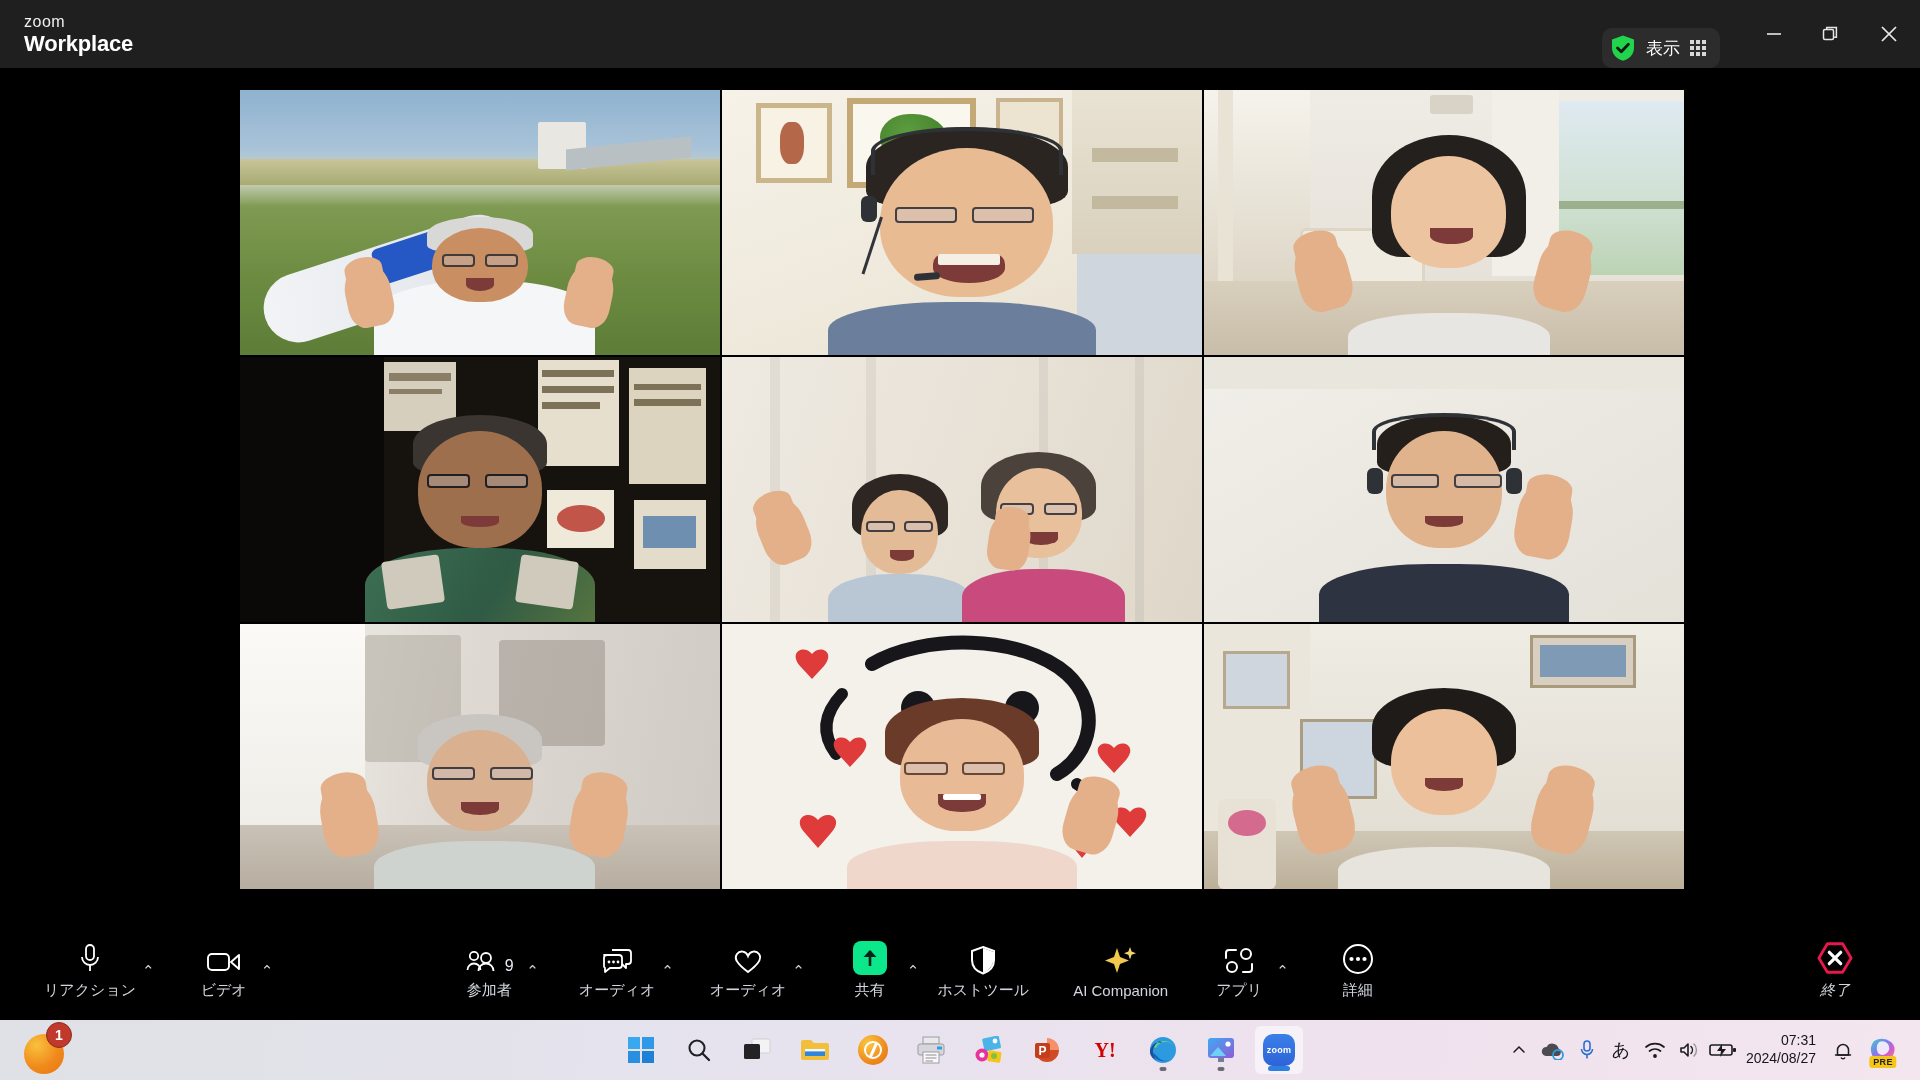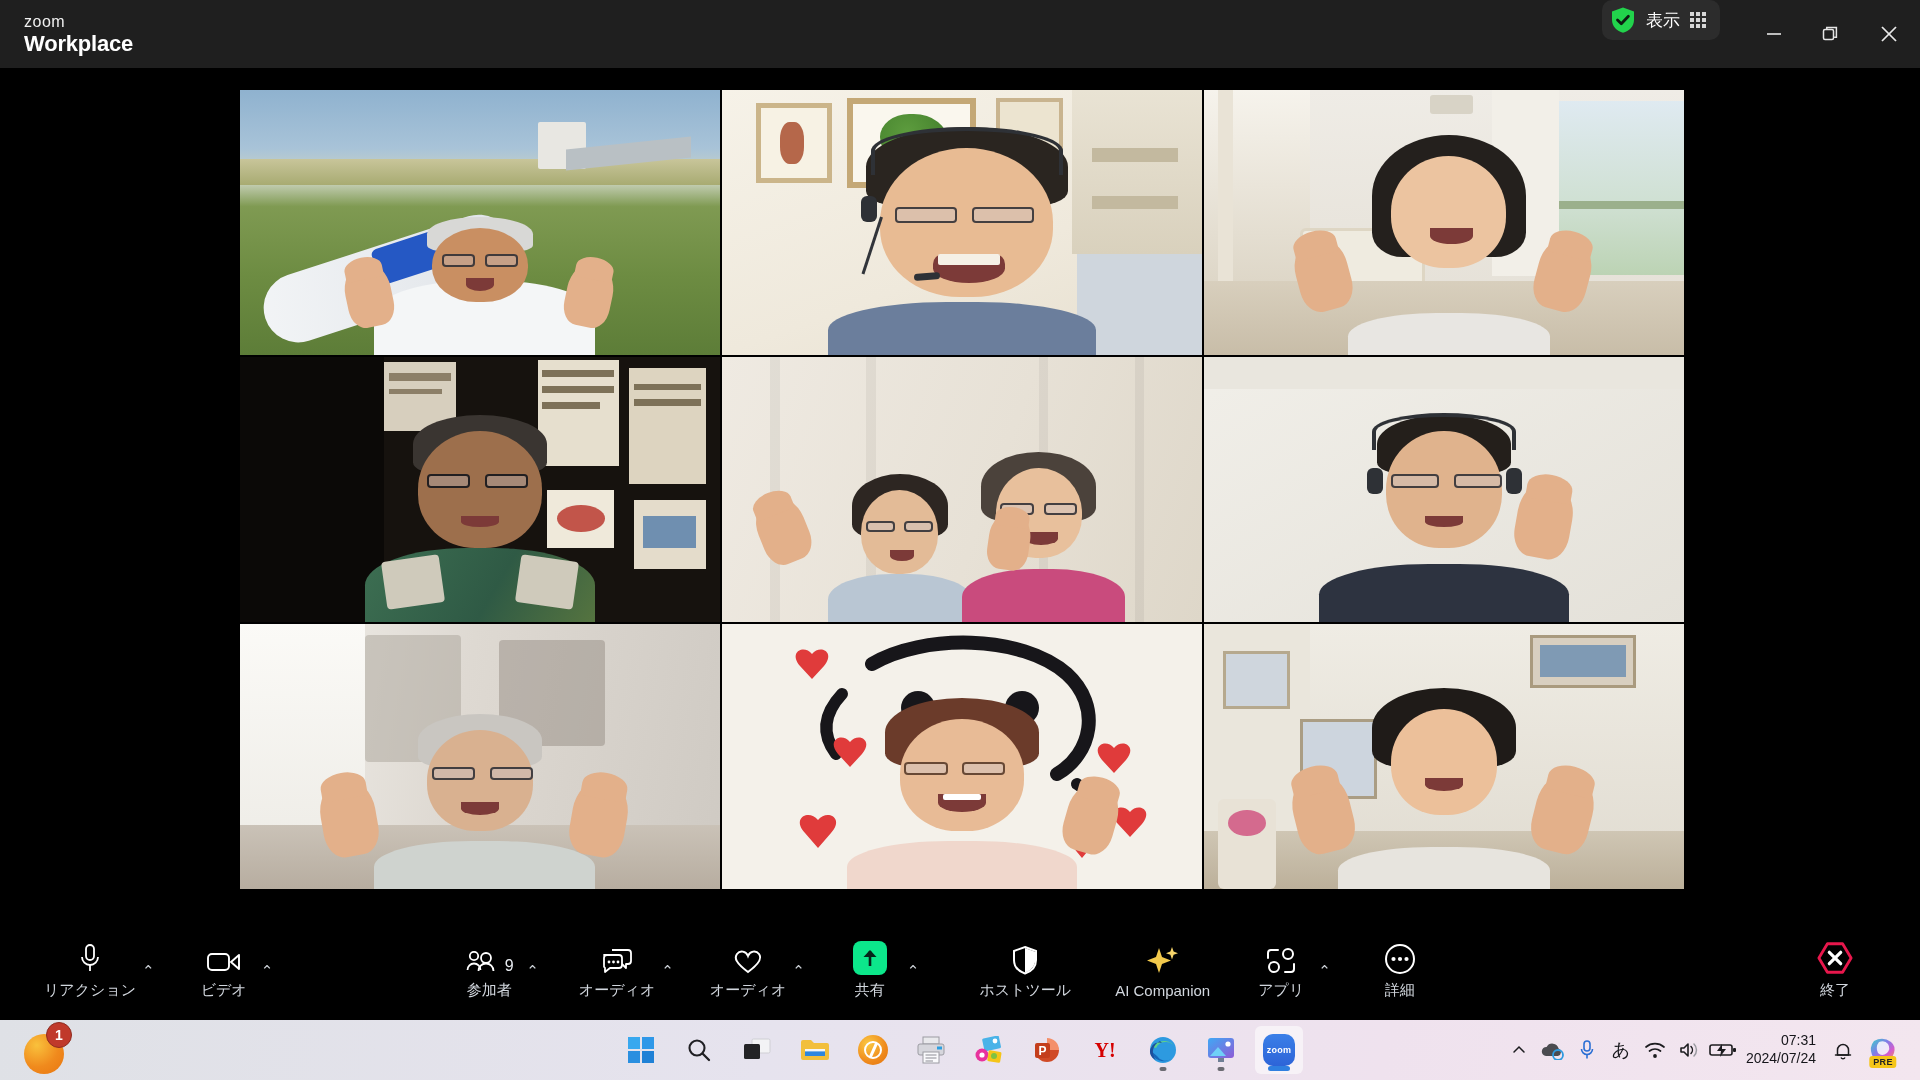--- a/index.html
+++ b/index.html
@@ -21,21 +21,21 @@
   .brand { margin-left:24px; line-height:1; user-select:none; }
   .brand-zoom {
     font-size:16px; color:#f0f0f0; letter-spacing:.5px;
     font-weight:400; display:block; margin-bottom:3px;
   }
   .brand-wp {
     font-size:22px; color:#ffffff; font-weight:600; display:block;
     letter-spacing:-.2px;
   }
   .tb-right {
-    margin-left:auto; display:flex; align-items:flex-start; height:100%;
+    margin-left:auto; display:flex; align-items:flex-end; height:100%;
   }
   .view-pill {
     display:flex; align-items:center; gap:10px;
     background:#2c2c2c; border-radius:10px;
     height:40px; padding:0 14px 0 8px; margin-right:26px;
   }
   .shield-ok {
     width:26px; height:28px; position:relative; flex:none;
   }
   .view-label { color:#fff; font-size:17px; }
@@ -122,21 +122,21 @@
   .caret {
     color:#cfd4da; font-size:15px; margin-left:2px; align-self:center;
     padding-top:2px;
   }
   .tool-wrap { display:flex; align-items:center; gap:4px; }
   .share-btn {
     width:34px; height:34px; background:#0ce78b; border-radius:8px;
     display:flex; align-items:center; justify-content:center;
   }
   .pcount { font-size:16px; color:#e8ecf1; margin-left:6px; }
-  .end { color:#d7dbe1; }
+  .end { color:#d7dbe1;font-style:italic; }
   .end-ico {
     width:36px; height:32px; display:flex; align-items:center;
     justify-content:center; position:relative;
   }
 
   
   .taskbar {
     position:absolute; top:1020px; left:0; width:1920px; height:60px;
     background:linear-gradient(100deg,#dfe1e6 0%,#e6e3ee 40%,#efe2ee 72%,#f3e6ef 100%);
     display:flex; align-items:center;
@@ -526,21 +526,21 @@
               <line x1="9" y1="19" x2="9" y2="4" stroke="#06231a" stroke-width="2.6"></line>
               <path d="M2.5 10 L9 3 L15.5 10 z" fill="#06231a"></path>
             </svg>
           </span>
         </span>
         <span class="cap">共有</span>
       </div>
       <span class="caret">⌃</span>
     </div>
 
-    <div class="tool" style="margin-left:60px">
+    <div class="tool" style="margin-left:18px">
       <span class="glyph">
         <svg width="28" height="30" viewBox="0 0 28 30">
           <path d="M14 2 L25 6 V15 C25 22 20 26.5 14 28.5 C8 26.5 3 22 3 15 V6 Z" fill="none" stroke="#fff" stroke-width="2"></path>
           <path d="M14 3 L24.2 6.7 V15 C24.2 21.3 19.5 25.6 14 27.6 Z" fill="#fff"></path>
         </svg>
       </span>
       <span class="cap">ホストツール</span>
     </div>
 
     <div class="tool" style="margin-left:44px">
@@ -754,21 +754,21 @@
       <div class="tray-ic">
         <svg width="28" height="18" viewBox="0 0 28 18">
           <rect x="1" y="4" width="22" height="10" rx="2" fill="none" stroke="#1c1c1f" stroke-width="1.6"></rect>
           <rect x="24" y="7" width="3" height="4" rx="1" fill="#1c1c1f"></rect>
           <path d="M13 3 L8 10 h4 l-1 6 l6 -8 h-4 z" fill="#1c1c1f"></path>
         </svg>
       </div>
 
       <div class="clock">
         <span>07:31</span>
-        <span>2024/07/24</span>
+        <span>2024/08/27</span>
       </div>
 
       <div class="tray-ic">
         <svg width="22" height="22" viewBox="0 0 22 22">
           <path d="M5.5 16 v-5 a5.5 5.5 0 0 1 11 0 v5 z" fill="none" stroke="#1c1c1f" stroke-width="1.5" stroke-linejoin="round"></path>
           <line x1="3.5" y1="16" x2="18.5" y2="16" stroke="#1c1c1f" stroke-width="1.5" stroke-linecap="round"></line>
           <path d="M9 18.5 a2.2 2.2 0 0 0 4 0" fill="none" stroke="#1c1c1f" stroke-width="1.5"></path>
         </svg>
       </div>
 

